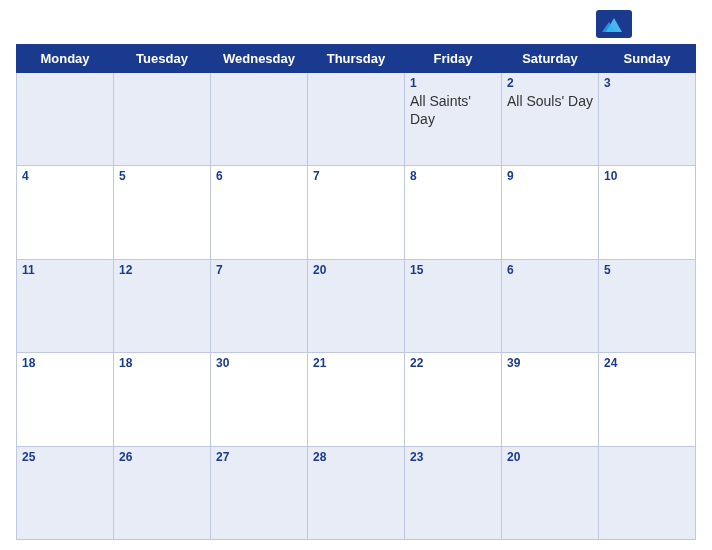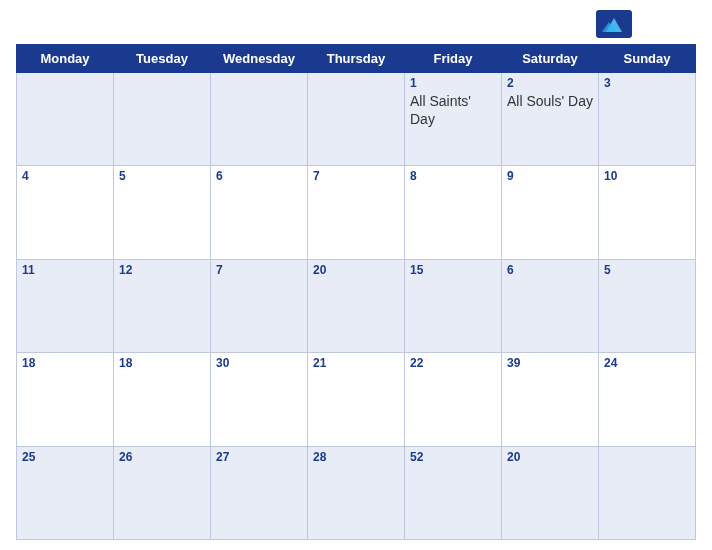--- a/index.html
+++ b/index.html
@@ -233,21 +233,21 @@
           <td>
             <div class="day-number">26</div>
           </td>
           <td>
             <div class="day-number">27</div>
           </td>
           <td>
             <div class="day-number">28</div>
           </td>
           <td>
-            <div class="day-number">52</div>
+            <div class="day-number">23</div>
           </td>
           <td>
             <div class="day-number">20</div>
           </td>
           <td></td>
         </tr>
       </tbody>
   </table>
 </div>
 

